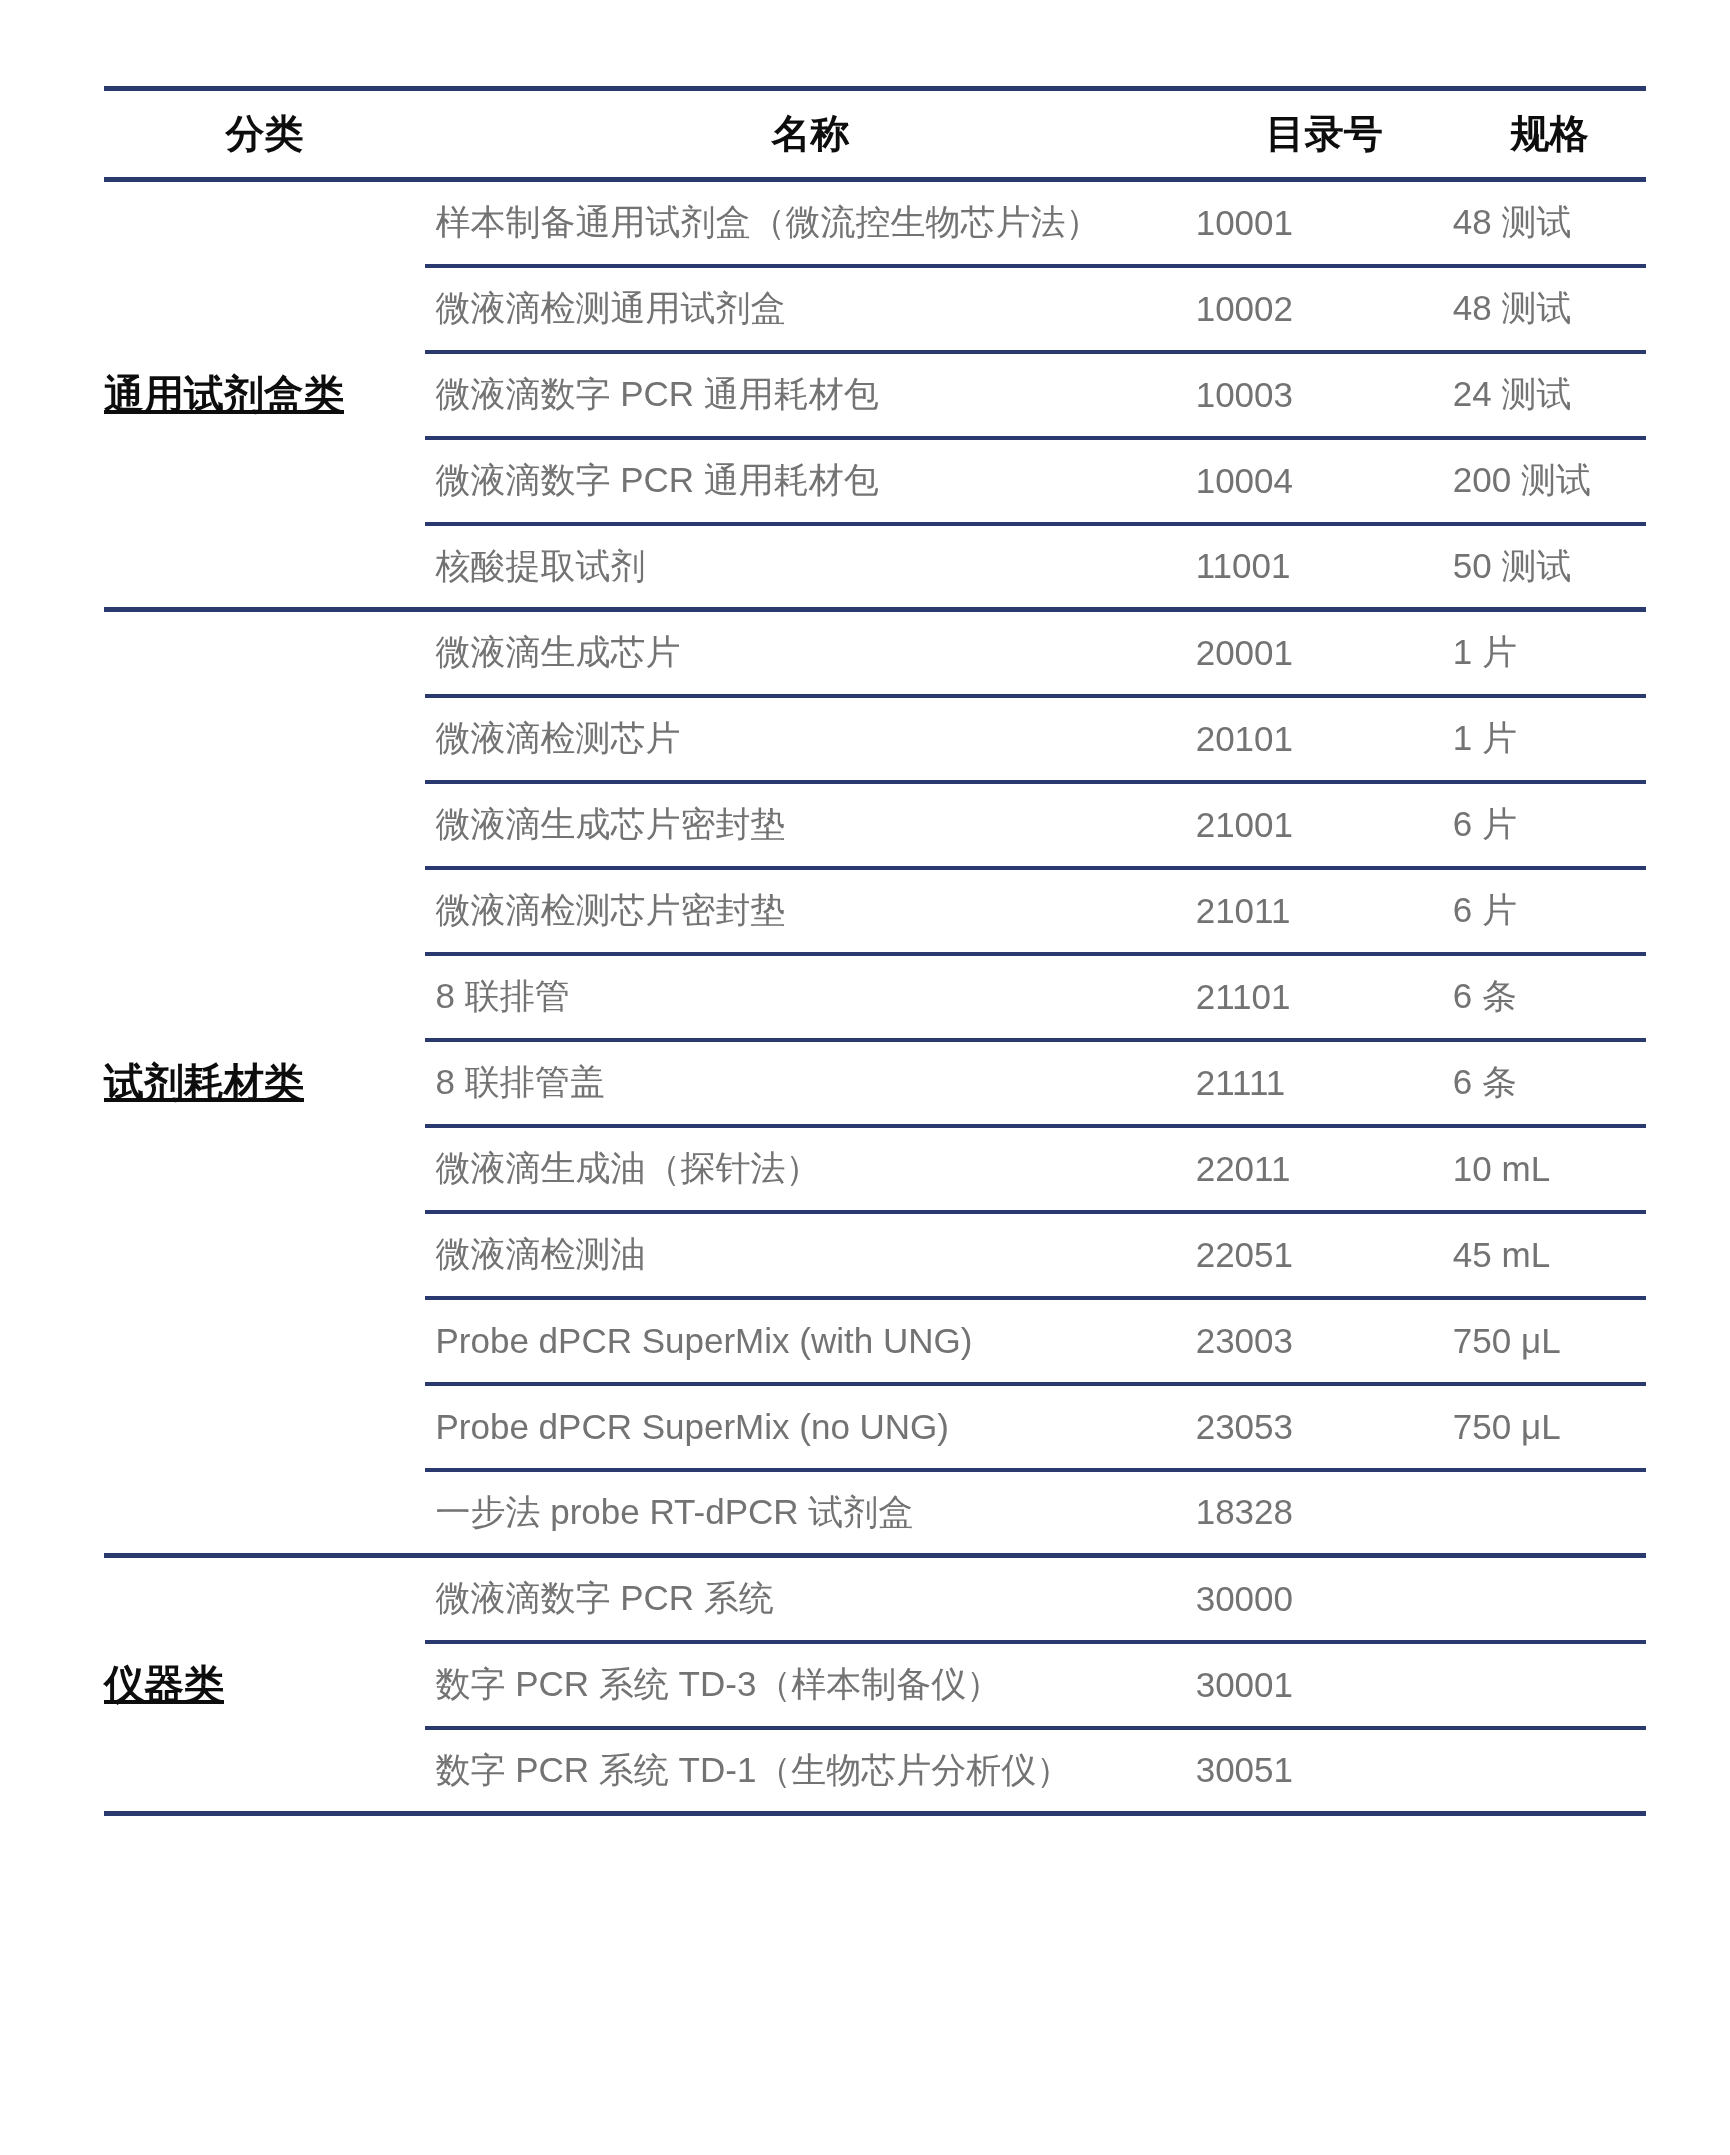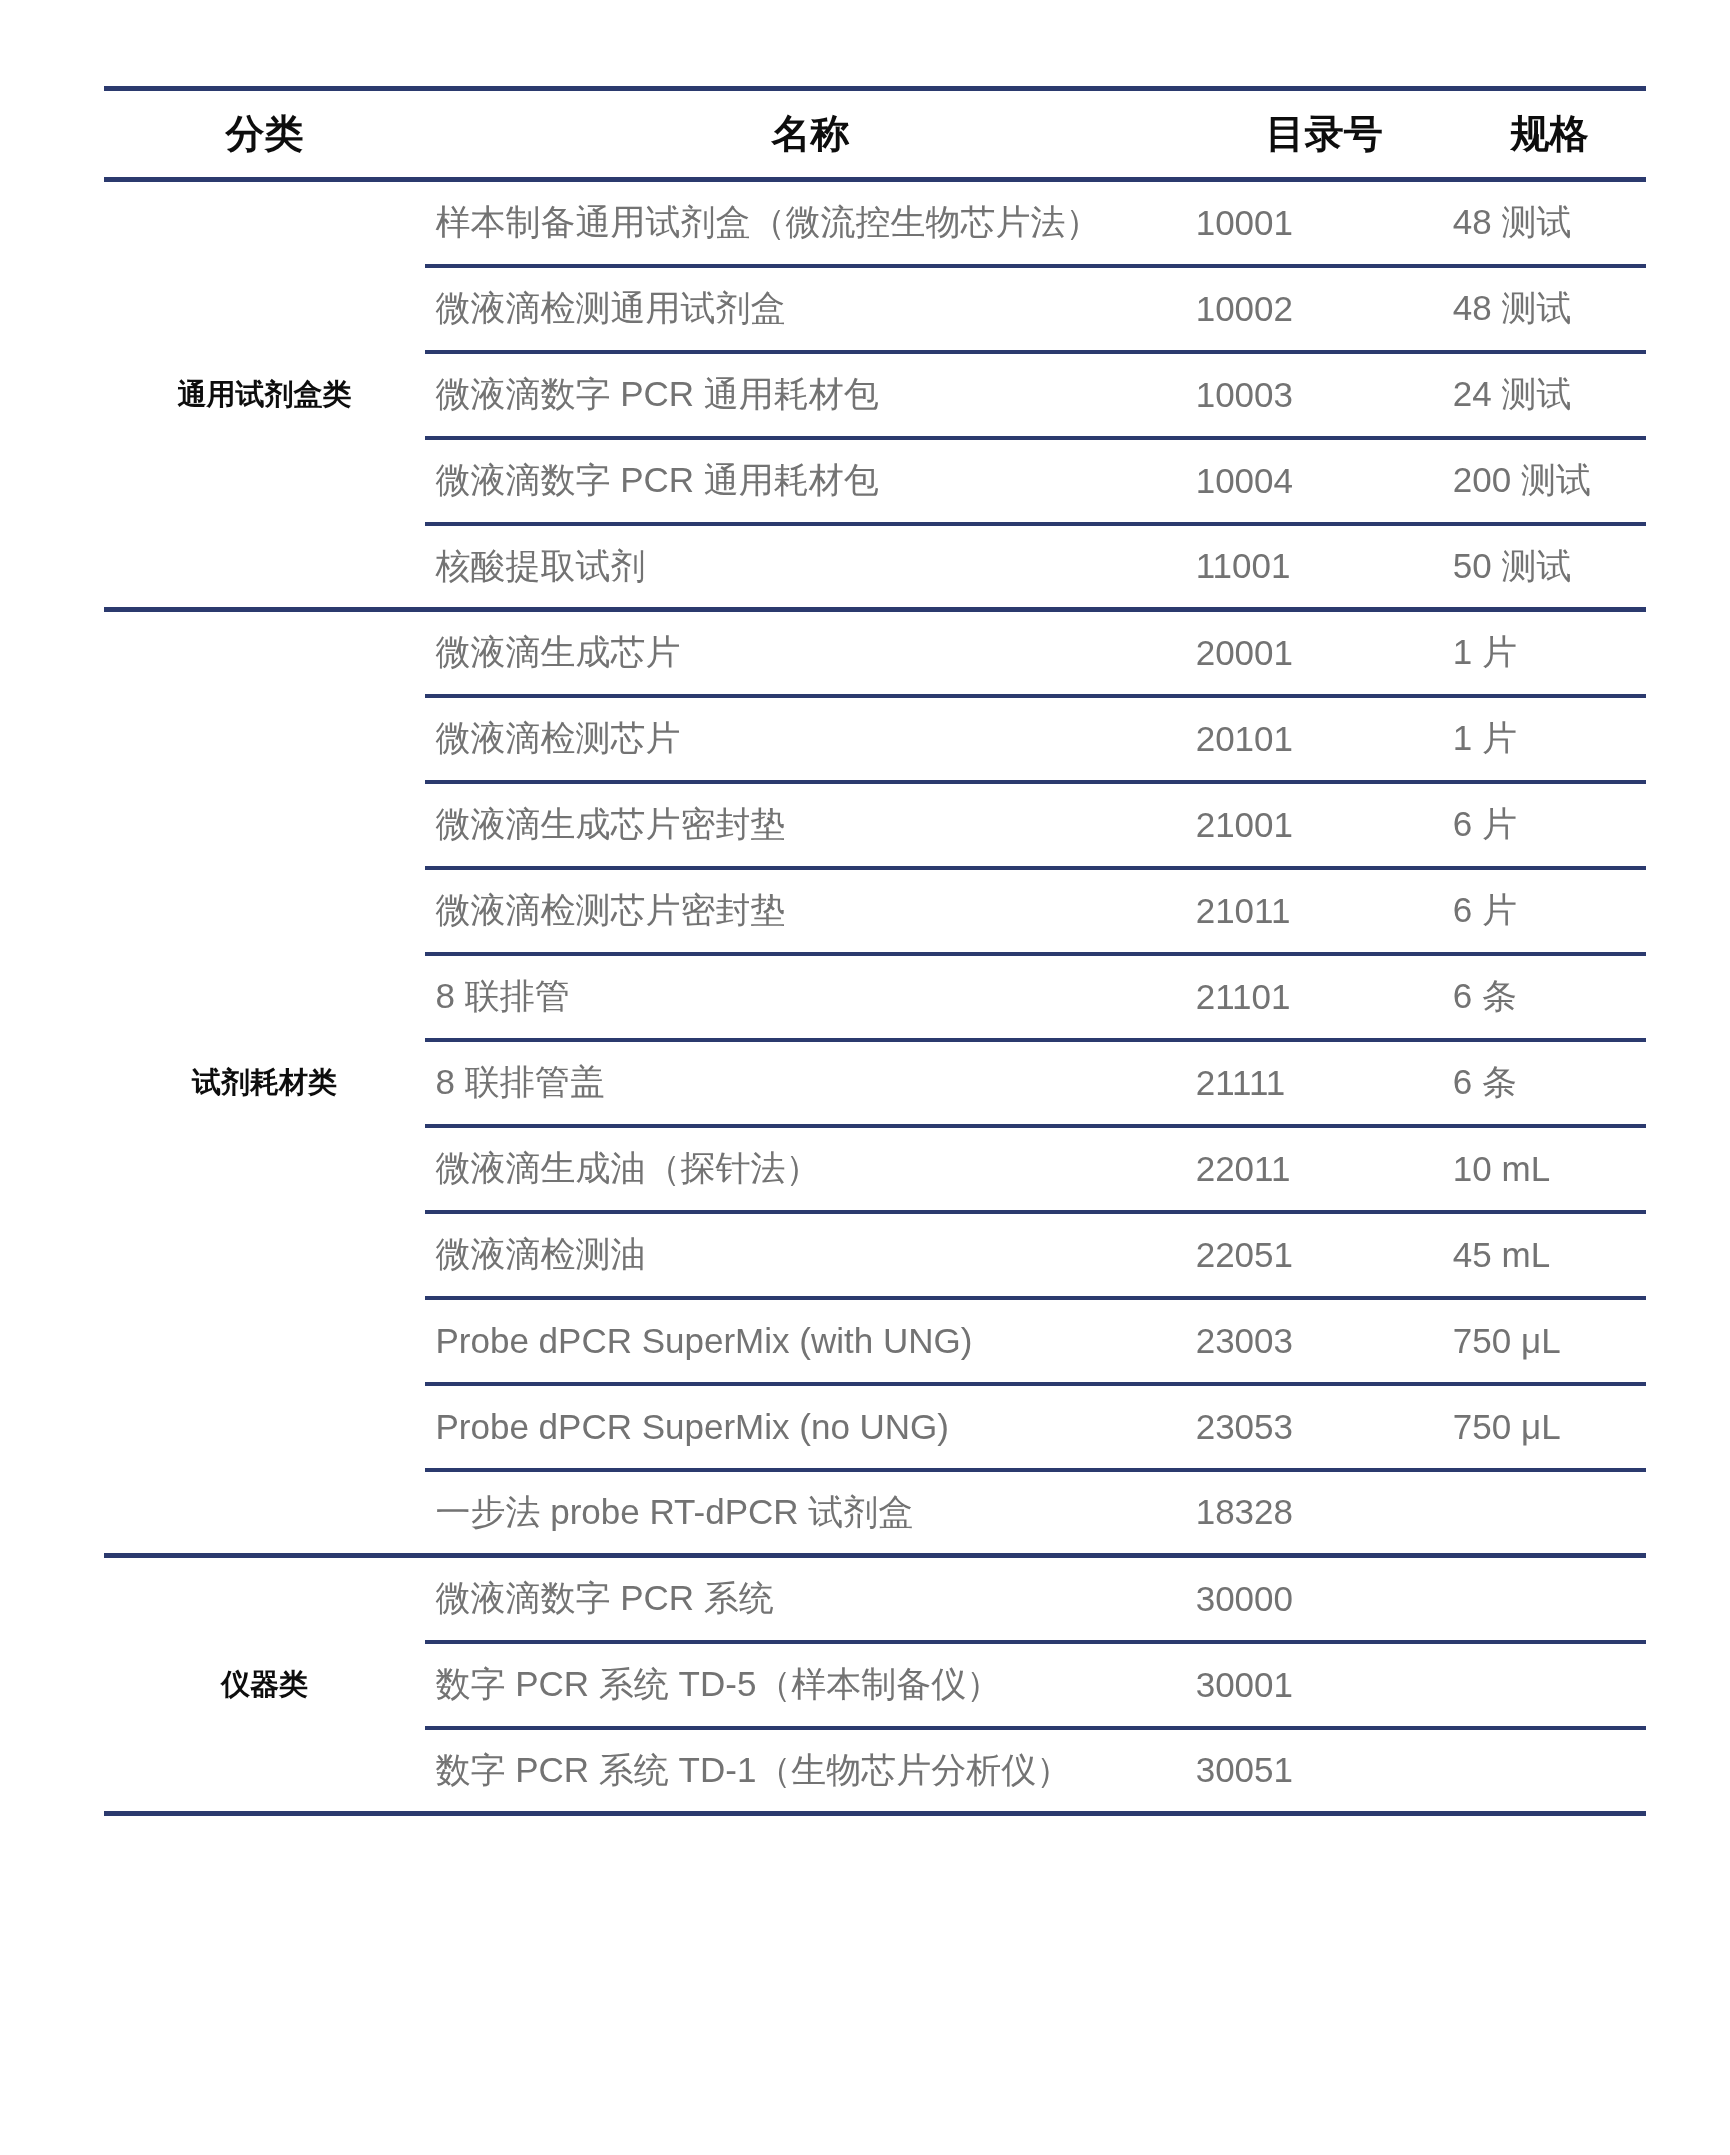--- a/index.html
+++ b/index.html
@@ -50,25 +50,26 @@
     padding: 0;
   }
   tbody tr { height: 86px; }
   tbody td {
     padding: 0;
     font-size: 35px;
     color: #737373;
     vertical-align: middle;
   }
   td.category-cell {
-    text-align: center;
+    text-align: left;
     font-weight: 700;
-    font-size: 29px;
+    font-size: 40px;
     color: #0d0d0d;
     border-bottom: 5.1px solid #2b3a6e;
+    text-decoration: underline;
   }
   td.name-cell {
     text-align: left;
     padding-left: 10.3px;
     border-bottom: 4.3px solid #2b3a6e;
   }
   td.catalog-cell {
     text-align: left;
     border-bottom: 4.3px solid #2b3a6e;
   }
@@ -183,21 +184,21 @@
           <td class="catalog-cell">18328</td>
           <td class="spec-cell"></td>
         </tr>
         <tr>
           <td class="category-cell" rowspan="3">仪器类</td>
           <td class="name-cell">微液滴数字 PCR 系统</td>
           <td class="catalog-cell">30000</td>
           <td class="spec-cell"></td>
         </tr>
         <tr>
-          <td class="name-cell">数字 PCR 系统 TD-5（样本制备仪）</td>
+          <td class="name-cell">数字 PCR 系统 TD-3（样本制备仪）</td>
           <td class="catalog-cell">30001</td>
           <td class="spec-cell"></td>
         </tr>
         <tr class="group-end">
           <td class="name-cell">数字 PCR 系统 TD-1（生物芯片分析仪）</td>
           <td class="catalog-cell">30051</td>
           <td class="spec-cell"></td>
         </tr>
       </tbody>
   </table>

